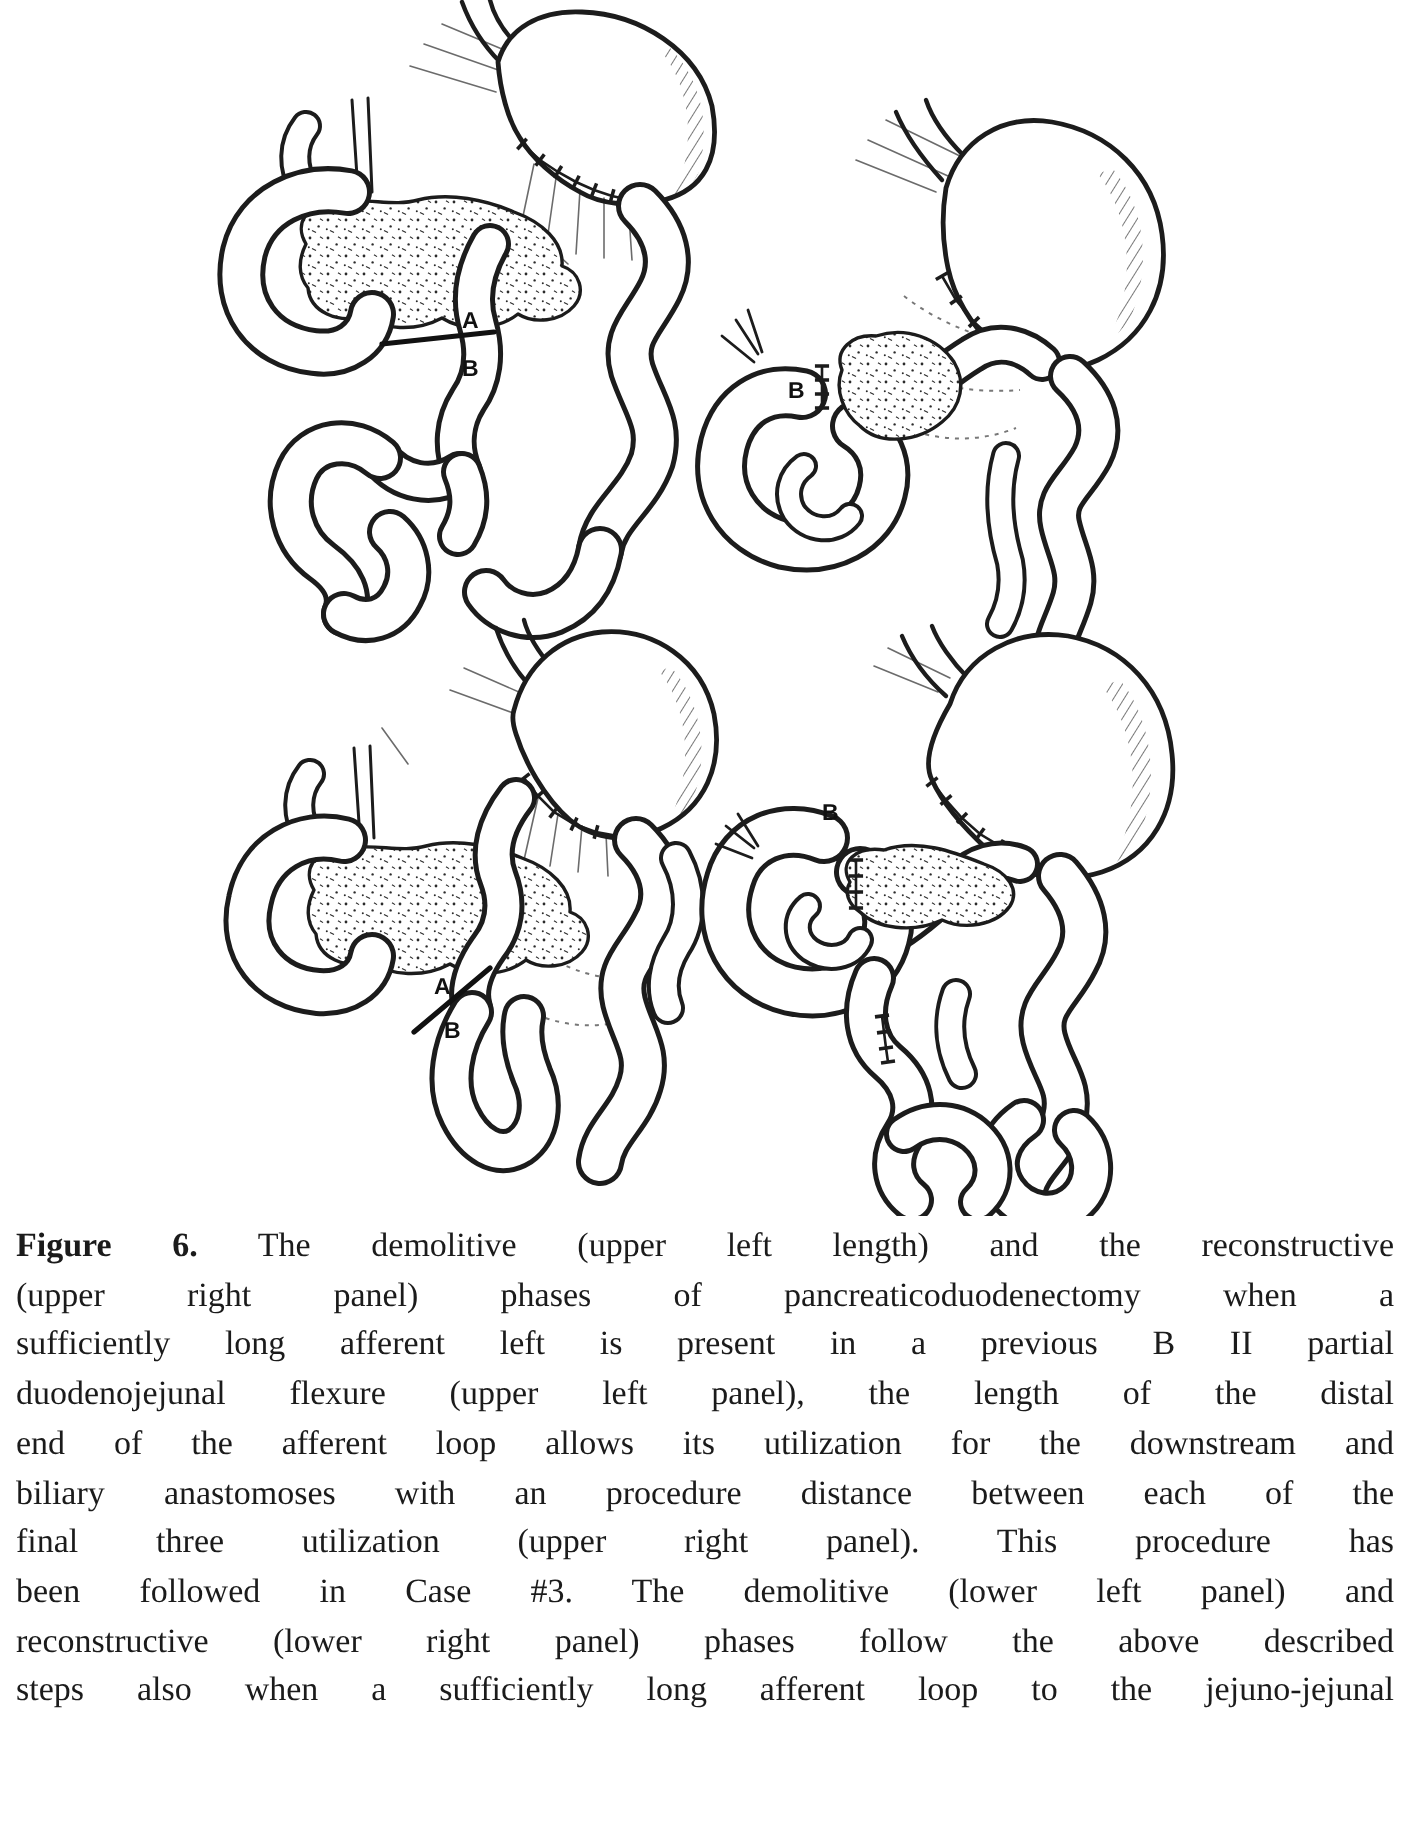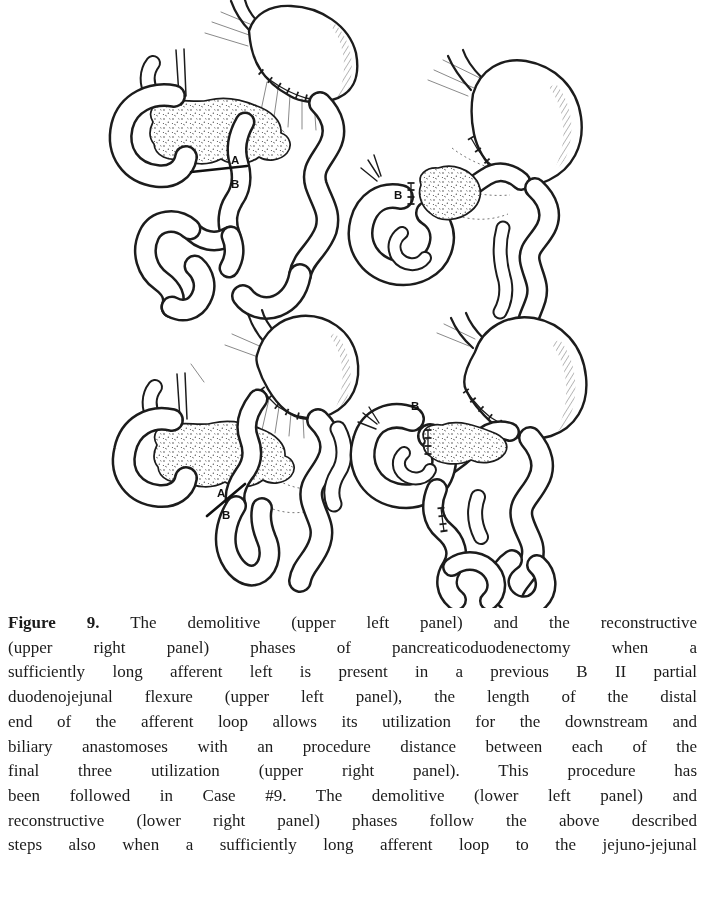--- a/index.html
+++ b/index.html
@@ -287,23 +287,23 @@
     <g>
       <use href="#g8" class="tO" style="stroke-width:20"></use>
           <use href="#g8" class="tI" style="stroke-width:15"></use>
     </g>
     <text class="ab" x="411" y="410">B</text>
   </g>
 </svg>
 </div>
 
 <div class="caption">
-  <div class="cap-line"><b>Figure 9.</b><span> The demolitive (upper left panel) and the reconstructive</span></div>
+  <div class="cap-line"><b>Figure 6.</b><span> The demolitive (upper left length) and the reconstructive</span></div>
   <div class="cap-line">(upper right panel) phases of pancreaticoduodenectomy when a</div>
   <div class="cap-line">sufficiently long afferent left is present in a previous B II partial</div>
   <div class="cap-line">duodenojejunal flexure (upper left panel), the length of the distal</div>
   <div class="cap-line">end of the afferent loop allows its utilization for the downstream and</div>
   <div class="cap-line">biliary anastomoses with an procedure distance between each of the</div>
   <div class="cap-line">final three utilization (upper right panel). This procedure has</div>
-  <div class="cap-line">been followed in Case #9. The demolitive (lower left panel) and</div>
+  <div class="cap-line">been followed in Case #3. The demolitive (lower left panel) and</div>
   <div class="cap-line">reconstructive (lower right panel) phases follow the above described</div>
   <div class="cap-line">steps also when a sufficiently long afferent loop to the jejuno-jejunal</div>
 </div>
 
 </body></html>

